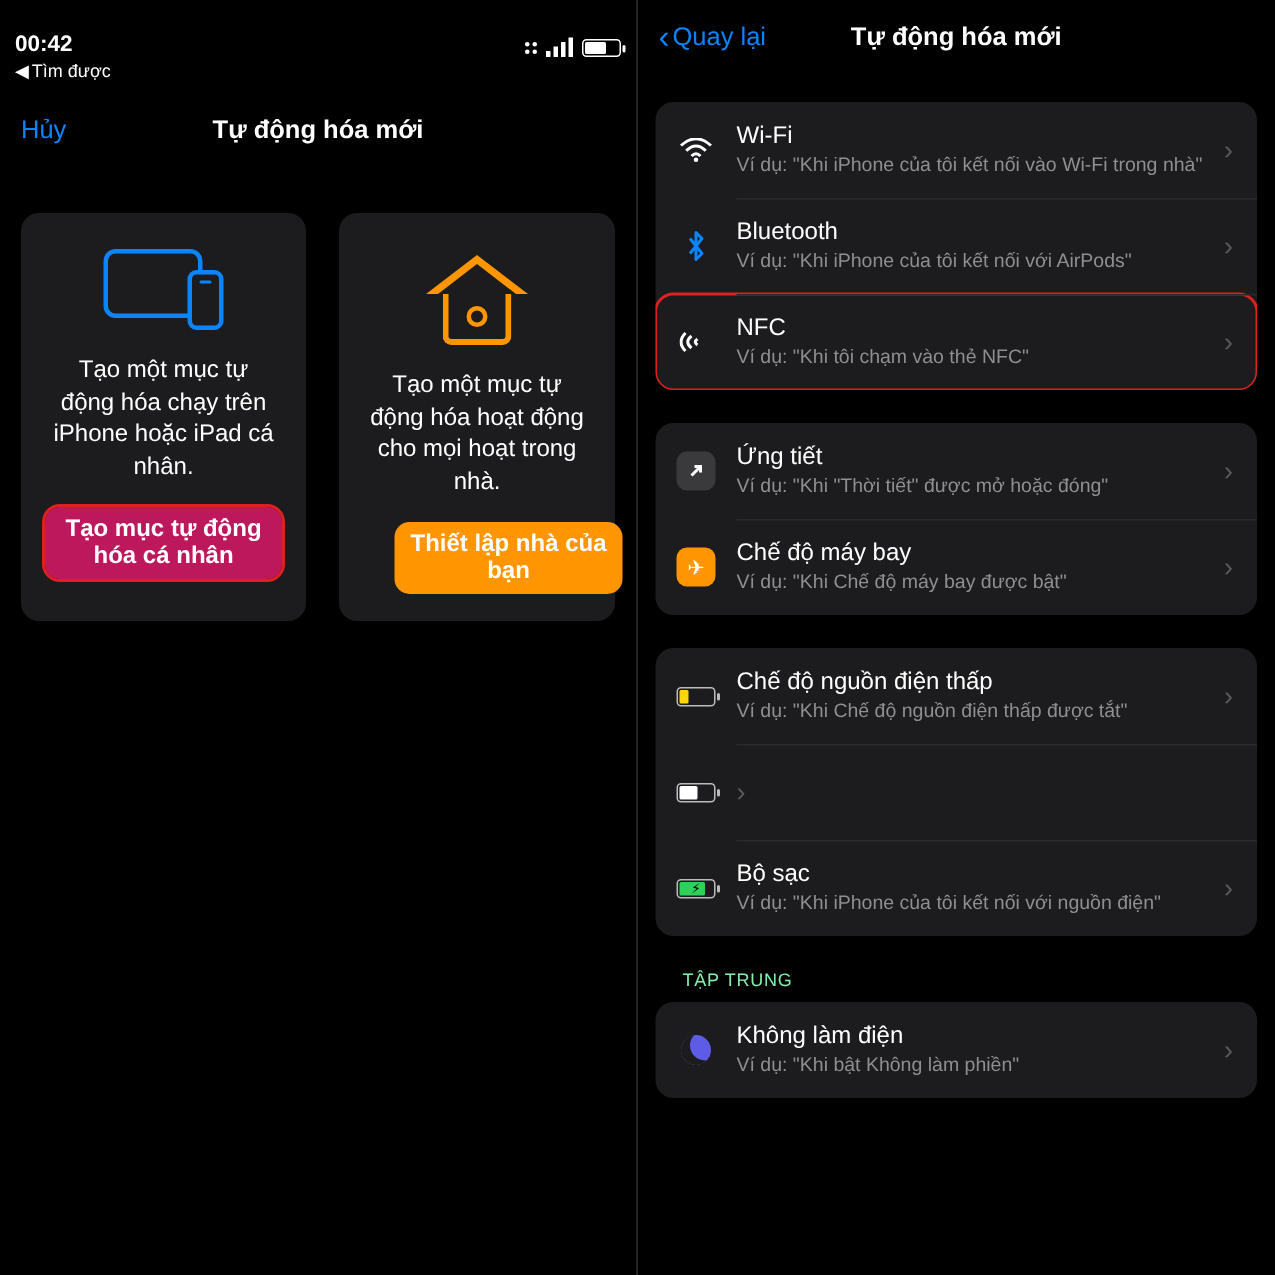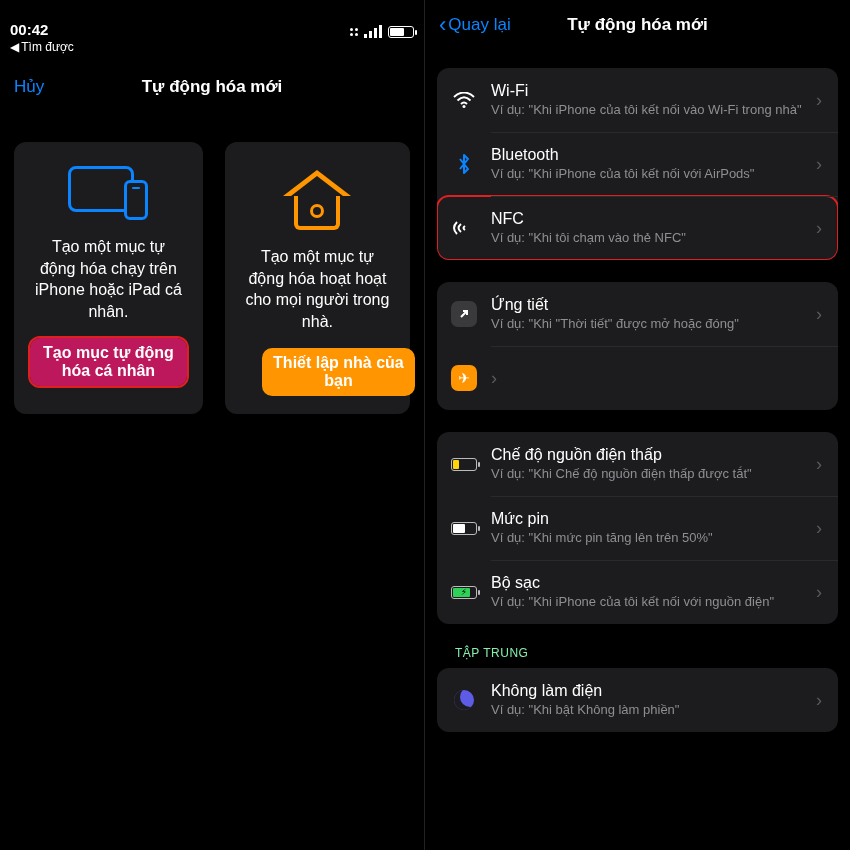--- a/index.html
+++ b/index.html
@@ -120,21 +120,21 @@
     </div>
 
     <div class="card">
       <div class="house-wrap">
         <div class="house-roof"></div>
           <div class="house-roof2"></div>
         <div class="house-body">
             <div class="house-dot"></div>
           </div>
       </div>
-      <div class="desc">Tạo một mục tự động hóa hoạt hoạt cho mọi người trong nhà.</div>
+      <div class="desc">Tạo một mục tự động hóa hoạt động cho mọi hoạt trong nhà.</div>
       <div class="btn btn-orange">Thiết lập nhà của bạn</div>
     </div>
   </div>
 </div>
 
 <div class="phone phone-right">
 
   <div class="nav">
     <span class="left">
       <span style="font-size:22px;font-weight:300;">‹</span>
@@ -207,20 +207,24 @@
         <div class="txt">
             <span class="name">Ứng tiết</span>
             <span class="sub">Ví dụ: "Khi "Thời tiết" được mở hoặc đóng"</span>
           </div>
         <span class="chev">›</span>
       </div>
       <div class="row">
         <div class="icon-wrap">
             <span class="pill-orange">✈︎</span>
           </div>
+        <div class="txt">
+            <span class="name">Chế độ máy bay</span>
+            <span class="sub">Ví dụ: "Khi Chế độ máy bay được bật"</span>
+          </div>
         <span class="chev">›</span>
       </div>
     </div>
 
     <div class="group">
       <div class="row">
         <div class="icon-wrap">
             <span class="batt-ic">
               <span class="f" style="width:25%;background:#ffd60a;"></span>
             </span>
@@ -229,24 +233,20 @@
             <span class="name">Chế độ nguồn điện thấp</span>
             <span class="sub">Ví dụ: "Khi Chế độ nguồn điện thấp được tắt"</span>
           </div>
         <span class="chev">›</span>
       </div>
       <div class="row">
         <div class="icon-wrap">
             <span class="batt-ic">
               <span class="f" style="width:50%;background:#fff;"></span>
             </span>
-          </div>
-        <div class="txt">
-            <span class="name">Mức pin</span>
-            <span class="sub">Ví dụ: "Khi mức pin tăng lên trên 50%"</span>
           </div>
         <span class="chev">›</span>
       </div>
       <div class="row">
         <div class="icon-wrap">
             <span class="batt-ic">
               <span class="f" style="width:70%;background:#30d158;"></span>
               <span style="position:absolute;left:50%;top:50%;transform:translate(-50%,-50%);color:#000;font-size:9px;">⚡︎</span>
             </span>
           </div>

